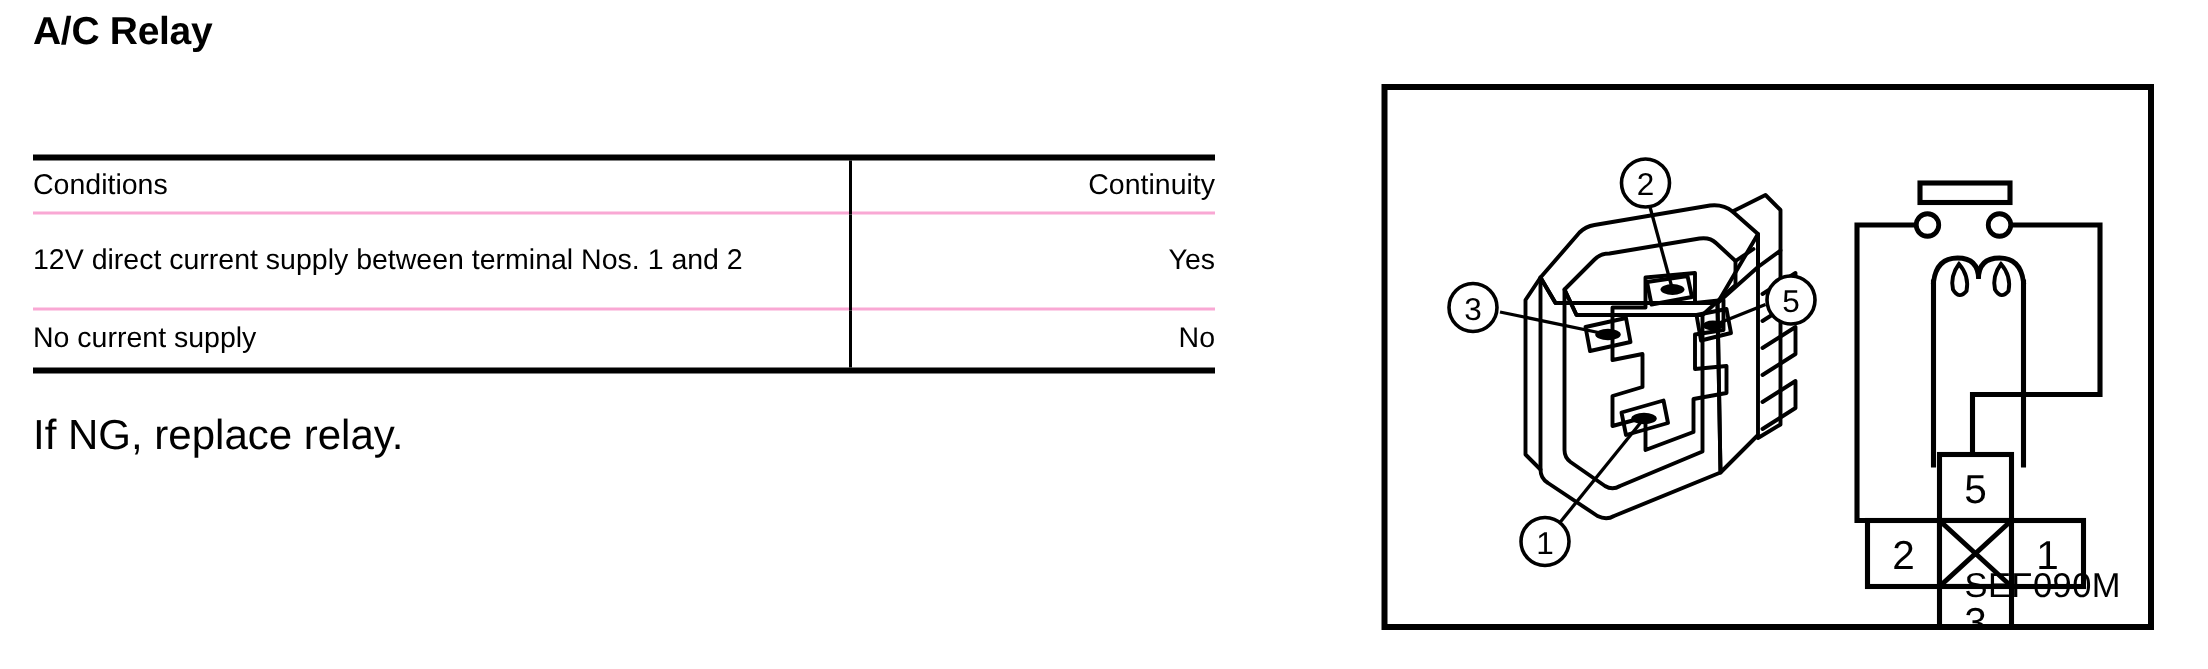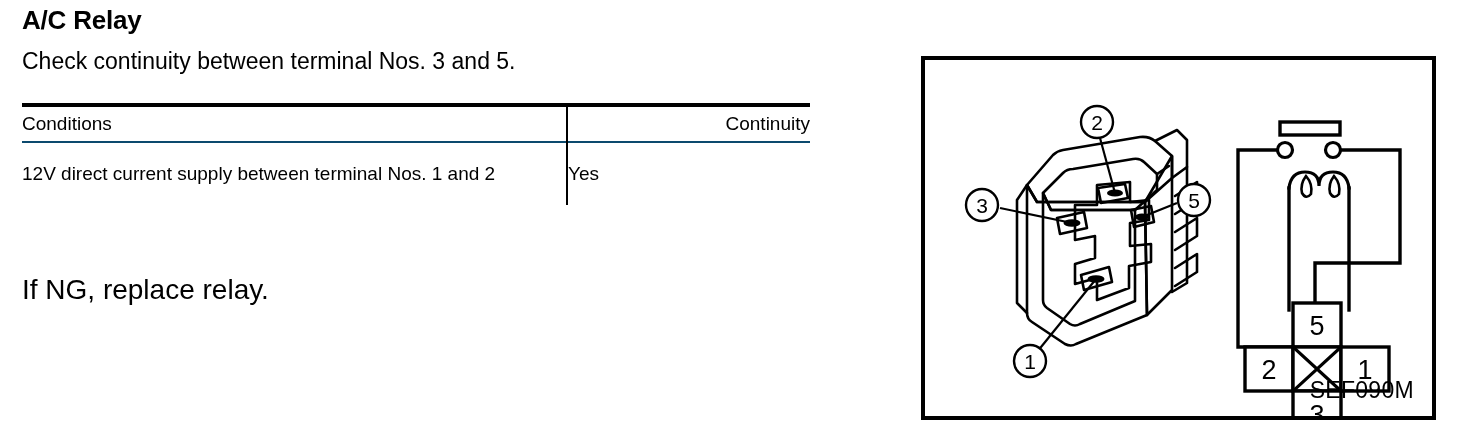--- a/index.html
+++ b/index.html
@@ -64,36 +64,36 @@
   #continuity-table th,
   #continuity-table td {
     padding: 0;
     vertical-align: middle;
     font-size: 19px;
     font-weight: normal;
     line-height: 1.28;
   }
 
   .rule-top     { border-top: 4px solid #000; }
-  .rule-thin    { border-top: 2px solid #0c4a6e; }
+  .rule-thin    { border-top: 2px solid #f9a8d4; }
   .rule-bottom  { border-bottom: 4px solid #000; }
   .col-divider  { border-left: 2px solid #000; }
 
   .cell-cond {
     padding: 6px 14px 7px 16px;
     text-align: left;
     margin-top: 19px;
   }
   .cell-cont {
     padding: 6px 14px 7px 16px;
     text-align: right;
   }
   .cell-cont-value {
     padding: 6px 14px 7px 14px;
-    text-align: left;
+    text-align: right;
   }
 
   tr.row-header th { height: 34px; }
   tr.row-1 td { height: 62px; }
   tr.row-2 td { height: 38px; }
 
   #footer-note {
     position: absolute;
     left: 22px;
     top: 274px;
@@ -131,39 +131,42 @@
     white-space: nowrap;
   }
 </style>
 </head>
 <body>
 
 <div id="left-column">
 
   <div id="page-title">A/C Relay</div>
 
-  <div id="instruction-line">Check continuity between terminal Nos. 3 and 5.</div>
 
   <div id="continuity-table">
     <table>
       <colgroup>
         <col class="c-cond">
         <col class="c-cont">
       </colgroup>
       <thead>
         <tr class="row-header">
           <th class="cell-cond rule-top">Conditions</th>
           <th class="cell-cont rule-top col-divider">Continuity</th>
         </tr>
       </thead>
       <tbody>
         <tr class="row-1">
           <td class="cell-cond rule-thin">12V direct current supply between terminal Nos. 1 and 2</td>
           <td class="cell-cont-value rule-thin col-divider">Yes</td>
         </tr>
+        <tr class="row-2">
+          <td class="cell-cond rule-thin rule-bottom">No current supply</td>
+          <td class="cell-cont-value rule-thin rule-bottom col-divider">No</td>
+        </tr>
       </tbody>
     </table>
   </div>
 
   <div id="footer-note">If NG, replace relay.</div>
 </div>
 
 <div id="illustration-panel">
 
   <svg id="illustration-svg" viewBox="0 0 507 356">

